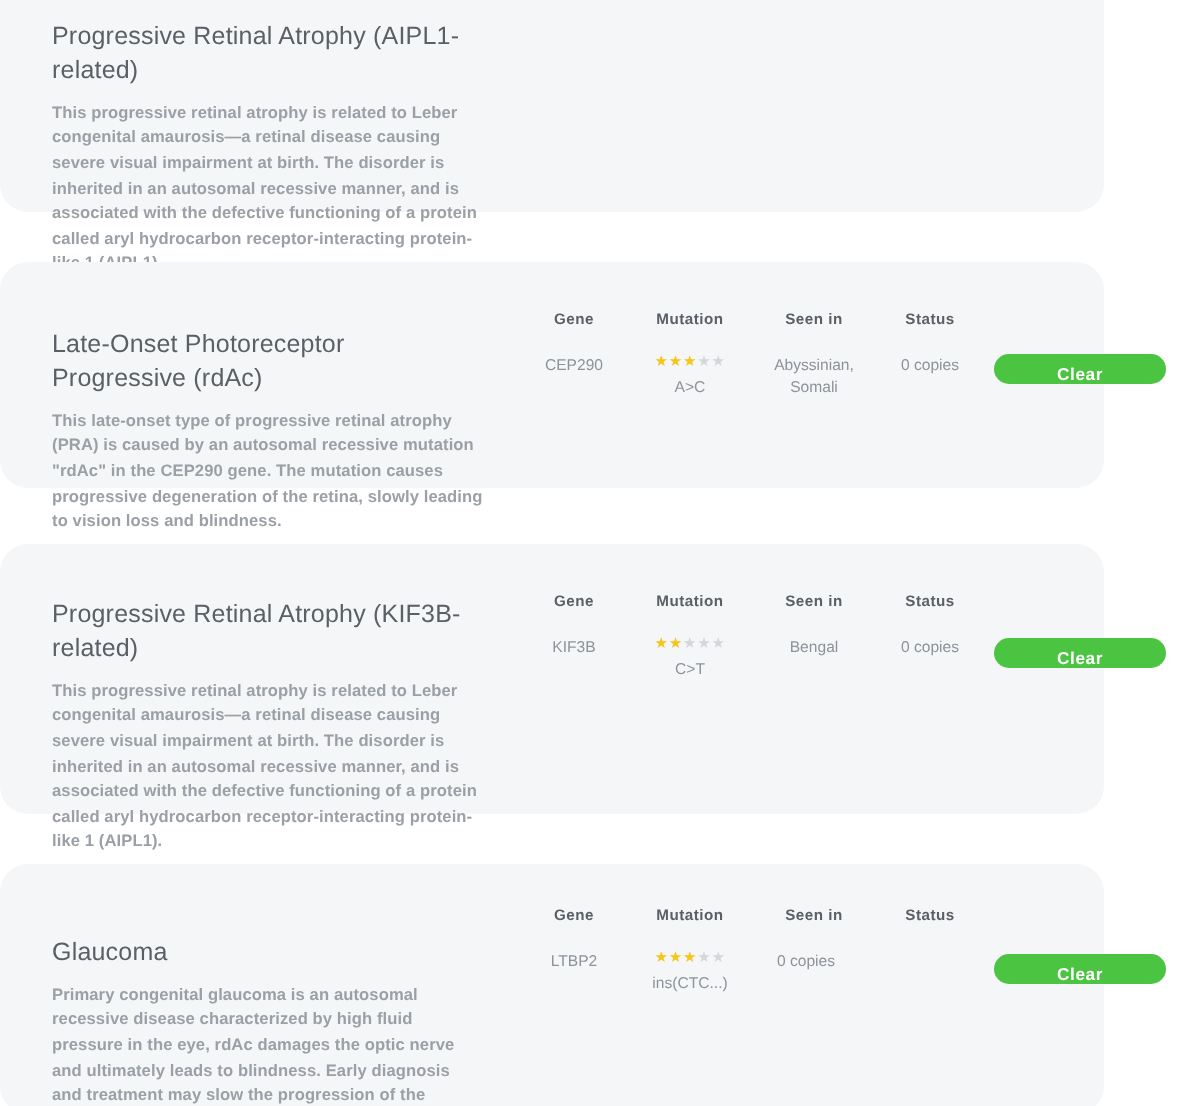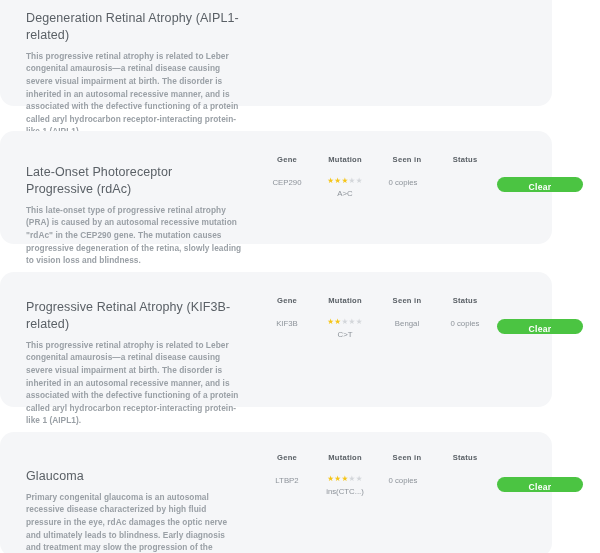--- a/index.html
+++ b/index.html
@@ -133,21 +133,21 @@
   }
 </style>
 </head>
 <body>
 
 <div class="page">
 
 <div class="card" style="top: -46px; height: 152px;">
       <div class="card-inner">
         <div class="info" style="top:56px">
-          <div class="disease-title">Degeneration Retinal Atrophy (AIPL1-related)</div>
+          <div class="disease-title">Progressive Retinal Atrophy (AIPL1-related)</div>
           <div class="disease-desc">This progressive retinal atrophy is related to Leber congenital amaurosis—a retinal disease causing severe visual impairment at birth. The disorder is inherited in an autosomal recessive manner, and is associated with the defective functioning of a protein called aryl hydrocarbon receptor-interacting protein-like 1 (AIPL1).</div>
         </div>
       </div>
     </div>
     <div class="card" style="top: 131px; height: 113px;">
       <div class="card-inner">
         <div class="info" style="top:33px">
           <div class="disease-title">Late-Onset Photoreceptor Progressive (rdAc)</div>
           <div class="disease-desc">This late-onset type of progressive retinal atrophy (PRA) is caused by an autosomal recessive mutation "rdAc" in the CEP290 gene. The mutation causes progressive degeneration of the retina, slowly leading to vision loss and blindness.</div>
         </div>
@@ -159,20 +159,21 @@
             <div class="col col-status th">Status</div>
           </div>
           <div class="data-body">
             <div class="col col-gene td">CEP290</div>
             <div class="col col-mutation">
               <div class="cell-stack">
                 <div class="stars"><span class="star-on">★</span><span class="star-on">★</span><span class="star-on">★</span><span class="star-off">★</span><span class="star-off">★</span></div>
                 <div class="td">A&gt;C</div>
               </div>
             </div>
+            <div class="col col-seen td">Abyssinian,<br>Somali</div>
             <div class="col col-status td">0 copies</div>
           </div>
         </div>
         <button class="clear-btn" style="top:46px;left:497px">Clear</button>
       </div>
     </div>
     <div class="card" style="top: 272px; height: 135px;">
       <div class="card-inner">
         <div class="info" style="top:27px">
           <div class="disease-title">Progressive Retinal Atrophy (KIF3B-related)</div>

